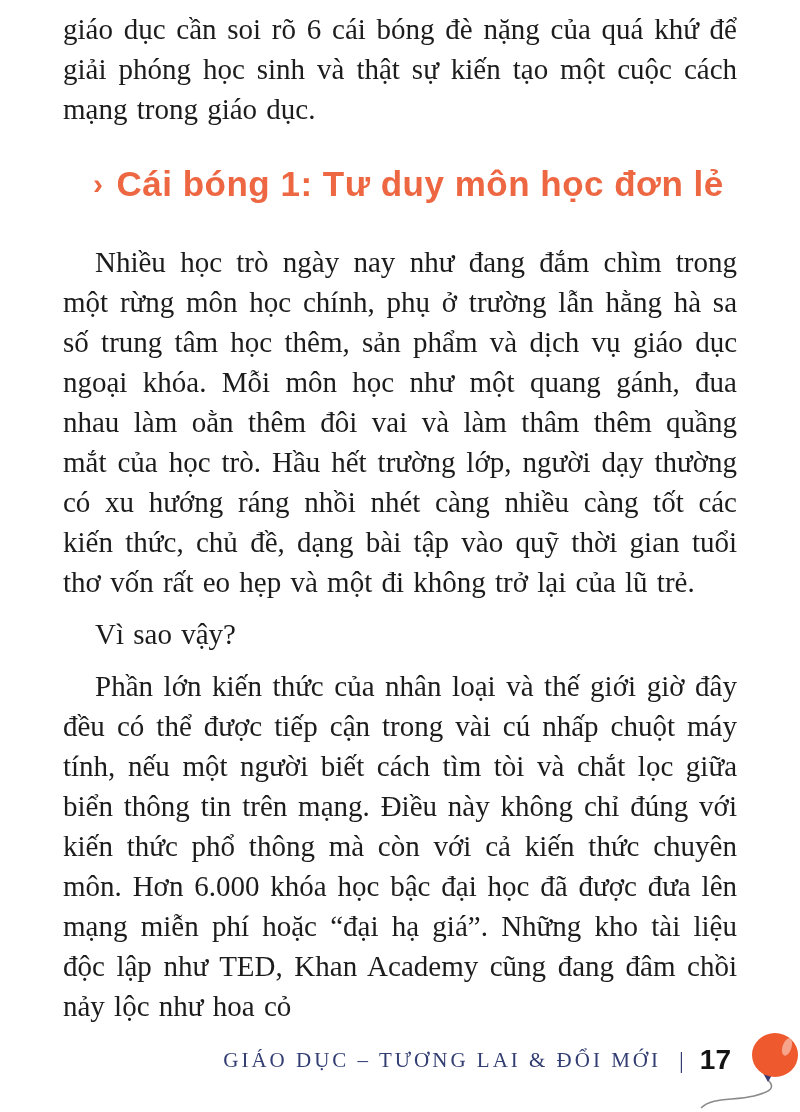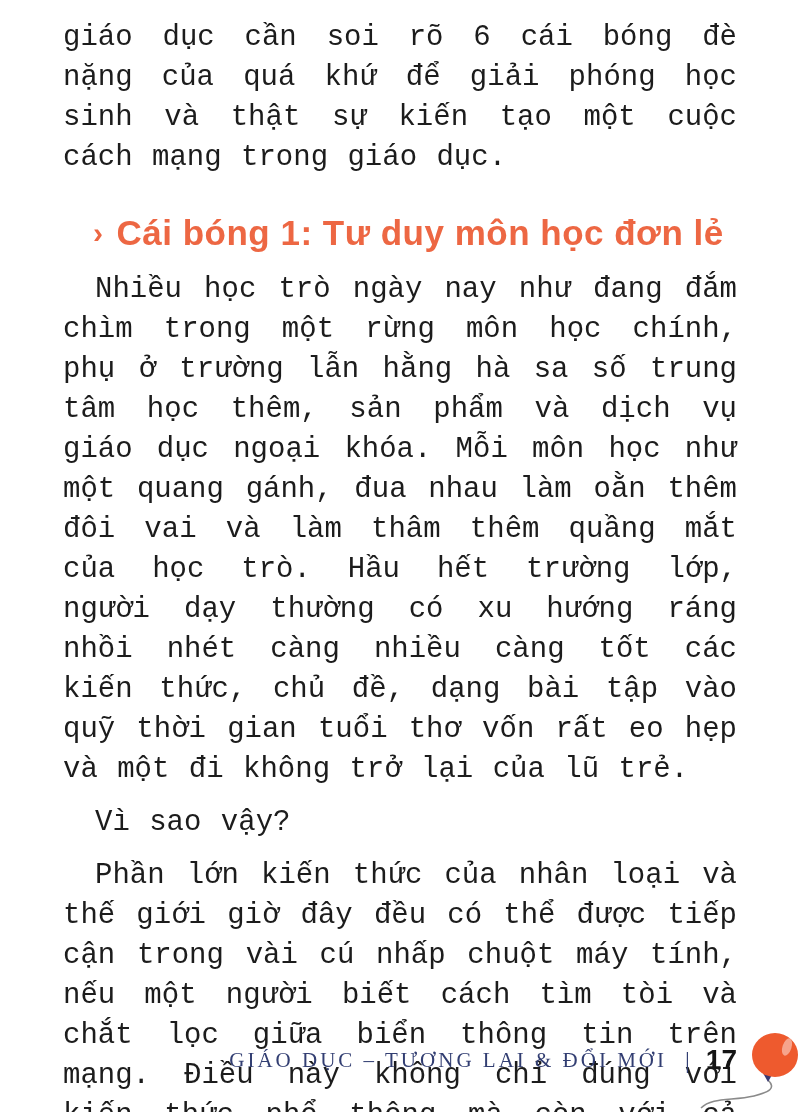--- a/index.html
+++ b/index.html
@@ -14,48 +14,47 @@
   .page {
     position:absolute; inset:0;
     padding:5px 63px 0 63px;
     box-sizing:border-box;
   }
   .body-text {
     font-size:29px;
     line-height:40px;
     text-align:justify;
     text-justify:inter-word;
-    margin:13px 0 12px 0;
+    margin:4px 0 12px 0;
     word-spacing:2px;
-    font-family:Liberation Mono, monospace;
   }
   .indent { text-indent:32px; }
   .continuation { margin-bottom:0; }
   .heading {
     font-family:"Liberation Sans", sans-serif;
     font-weight:bold;
     color:#ED6743;
     font-size:35px;
     line-height:44px;
-    margin:33px 0 9px 0;
+    margin:33px 0 34px 0;
     padding-left:30px;
     letter-spacing:0.5px;
   }
   .heading .marker {
     display:inline-block;
     margin-right:13px;
     font-size:30px;
     transform:translateY(-2px);
   }
   .em-bold { font-weight:bold; font-style:italic; }
   .footer-row {
     position:absolute;
     top:1044px;
     left:0;
-    right:63px;
+    right:69px;
     text-align:right;
     white-space:nowrap;
   }
   .footer-title {
     font-family:"Liberation Serif", serif;
     font-size:21px;
     letter-spacing:3px;
     color:#323E72;
     vertical-align:2px;
   }

